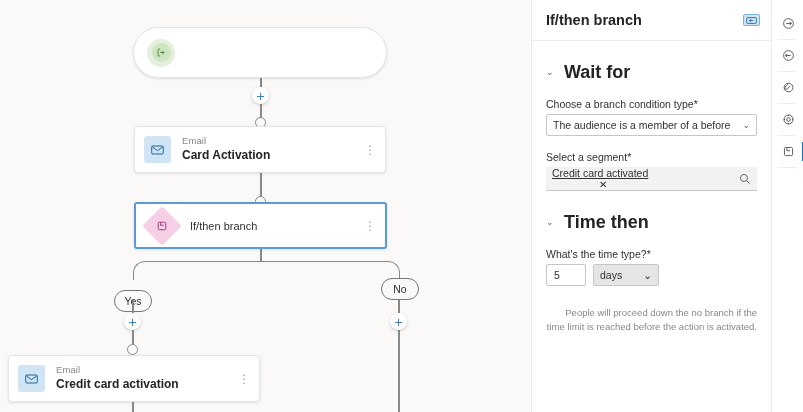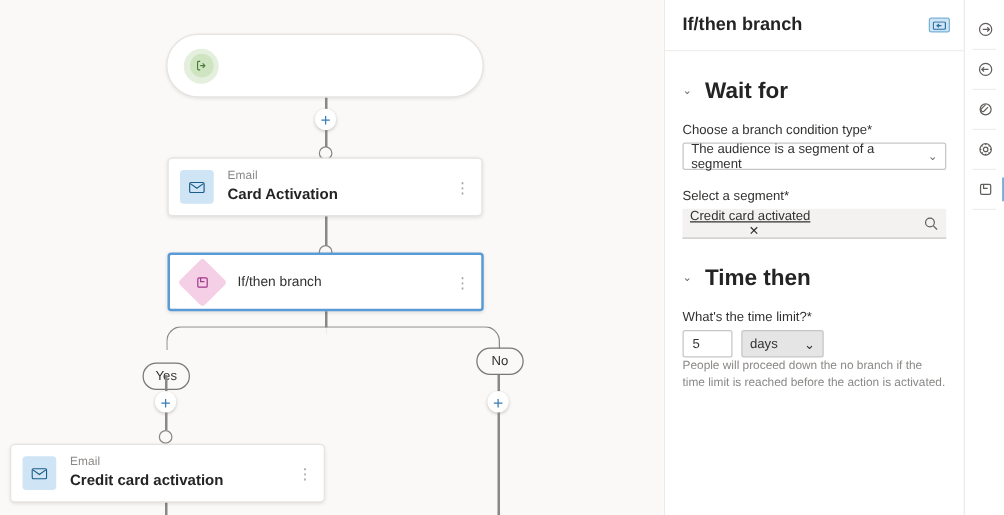--- a/index.html
+++ b/index.html
@@ -335,21 +335,22 @@
     padding: 0 6px;
     font-size: 10.5px;
     color: #323130;
     box-sizing: border-box;
   }
   .unit-box .val { flex: 1; }
   .helper-text {
     font-size: 9.5px;
     color: #8a8886;
     line-height: 1.45;
-    margin-top: 0;
+    margin-top: 20px;
+    text-align: right;
   }
 
   
   #rail {
     position: absolute;
     left: 771px;
     top: 0;
     width: 32px;
     height: 412px;
     background: #ffffff;
@@ -492,21 +493,21 @@
 
       <div class="section-head">
         <span class="chev">⌄</span>
         <span class="section-title">Wait for</span>
       </div>
 
       <div class="field-label">
         <span>Choose a branch condition type</span><span class="req">*</span>
       </div>
       <div class="select-box">
-        <span class="val">The audience is a segment of a segment</span>
+        <span class="val">The audience is a member of a before</span>
         <span class="caret">⌄</span>
       </div>
 
       <div class="field-label">
         <span>Select a segment</span><span class="req">*</span>
       </div>
       <div class="segment-field">
         <span class="segment-tag">
           <span class="tag-text">Credit card activated</span>
           <span class="tag-x">✕</span>
@@ -519,21 +520,21 @@
           </svg>
         </span>
       </div>
 
       <div class="section-head">
         <span class="chev">⌄</span>
         <span class="section-title">Time then</span>
       </div>
 
       <div class="field-label">
-        <span>What's the time limit?</span><span class="req">*</span>
+        <span>What's the time type?</span><span class="req">*</span>
       </div>
       <div class="time-row">
         <div class="num-box">
           <span>5</span>
         </div>
         <div class="unit-box">
           <span class="val">days</span>
           <span class="caret">⌄</span>
         </div>
       </div>

